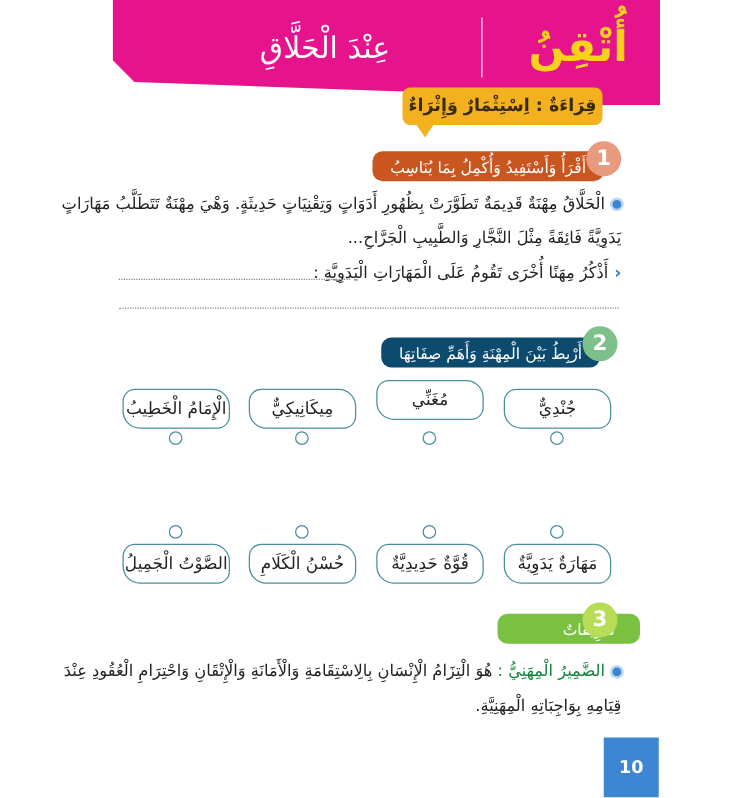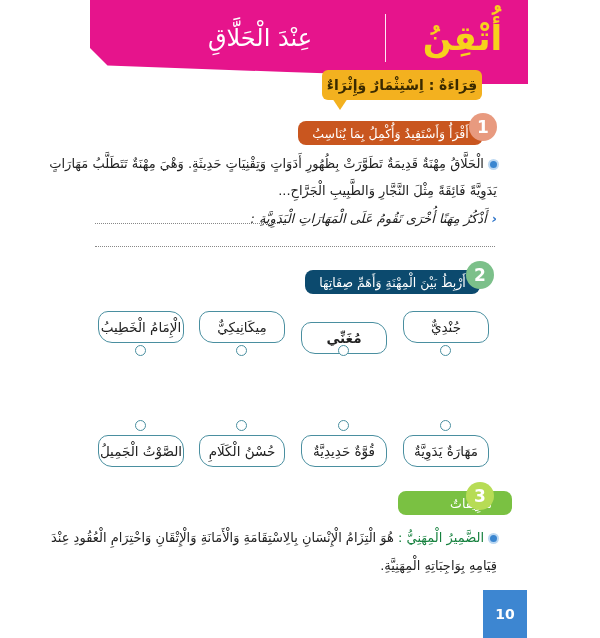--- a/index.html
+++ b/index.html
@@ -92,37 +92,37 @@
 <div class="section-num" style="left:469px; top:113px; background:#e89a7f;">
   <span>1</span>
 </div>
 
 <div class="p-line" style="top:156px; right:103px;">
   <span class="bullet-dot"></span><span>الْحَلَّاقُ مِهْنَةٌ قَدِيمَةٌ تَطَوَّرَتْ بِظُهُورِ أَدَوَاتٍ وَتِقْنِيَاتٍ حَدِيثَةٍ. وَهْيَ مِهْنَةٌ تَتَطَلَّبُ مَهَارَاتٍ</span>
 </div>
 <div class="p-line" style="top:183px; right:103px;">
   <span>يَدَوِيَّةً فَائِقَةً مِثْلَ النَّجَّارِ وَالطَّبِيبِ الْجَرَّاحِ...</span>
 </div>
-<div class="p-line" style="top:211px; right:103px;font-style:italic;">
+<div class="p-line" style="top:211px; right:103px;">
   <span class="chev">‹</span><span>أَذْكُرُ مِهَنًا أُخْرَى تَقُومُ عَلَى الْمَهَارَاتِ الْيَدَوِيَّةِ :</span>
 </div>
 <div class="dots" style="left:95px; top:222px; width:185px;"></div>
 <div class="dots" style="left:95px; top:245px; width:400px;"></div>
 
 <div class="section-pill" style="left:305px; top:270px; width:175px; background:#0c4a6e;">
   <span>أَرْبِطُ بَيْنَ الْمِهْنَةِ وَأَهَمِّ صِفَاتِهَا</span>
 </div>
 <div class="section-num" style="left:466px; top:261px; background:#7cc08a;">
   <span>2</span>
 </div>
 
 <div class="card" style="left:403px; top:311px;">
     <span>جُنْدِيٌّ</span>
   </div>
-<div class="card" style="left:301px; top:322px;font-weight:bold;">
+<div class="card" style="left:301px; top:304px;">
     <span>مُغَنِّي</span>
   </div>
 <div class="card" style="left:199px; top:311px;">
     <span>مِيكَانِيكِيٌّ</span>
   </div>
 <div class="card" style="left:98px; top:311px;">
     <span>الْإِمَامُ الْخَطِيبُ</span>
   </div>
 
 <div class="circle" style="left:440px; top:345px;"></div>

